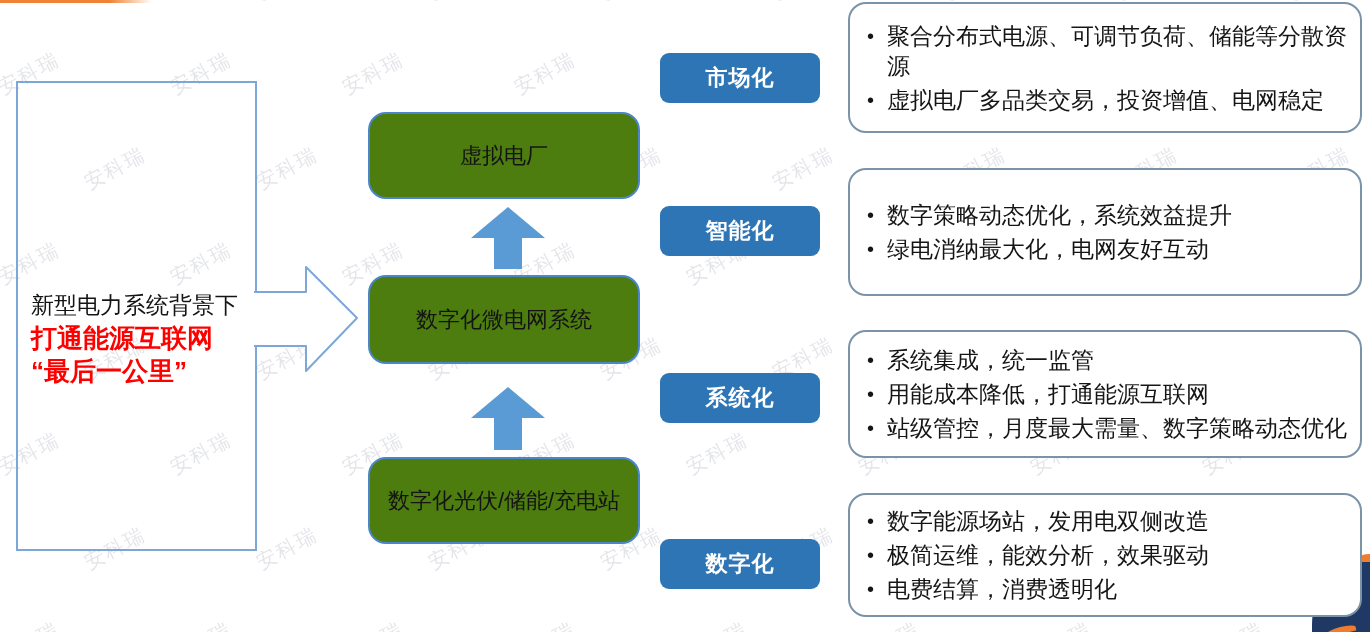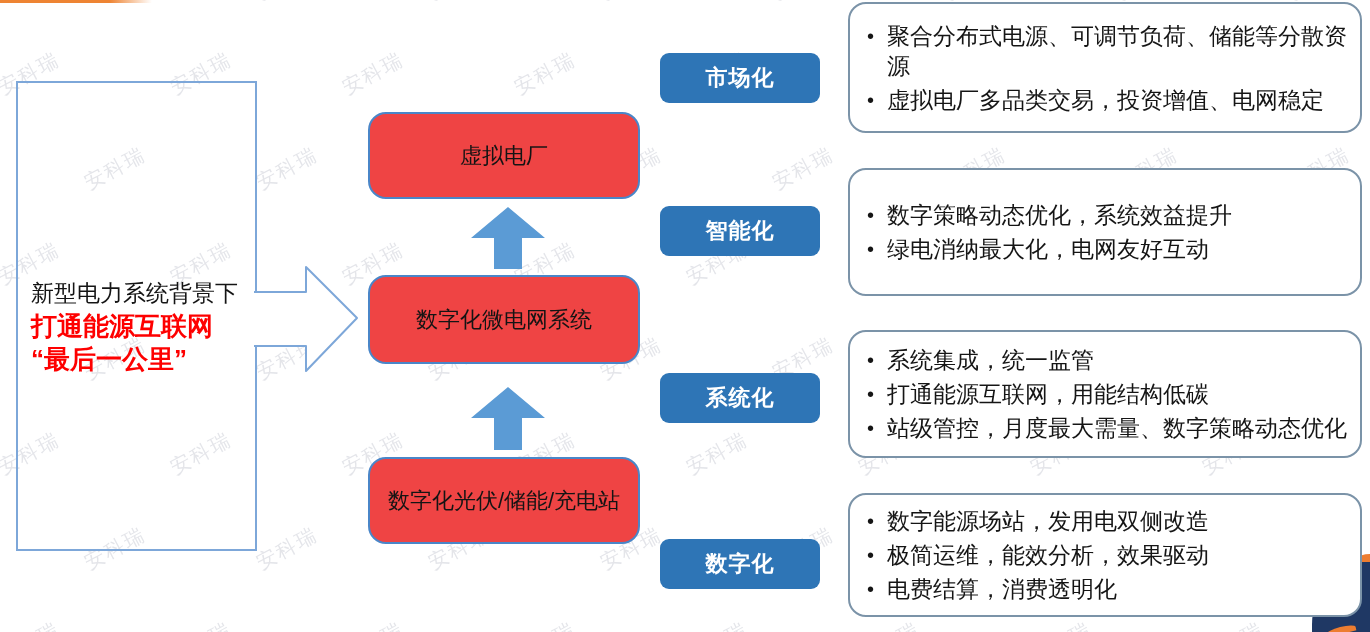--- a/index.html
+++ b/index.html
@@ -31,30 +31,30 @@
     position:absolute; right:14px; bottom:-2px; width:30px; height:7px; z-index:2;
     background:var(--orange); border-radius:50% 50% 0 0; transform:rotate(-14deg);
   }
   
   .left-box{
     position:absolute; left:16px; top:81px; width:241px; height:470px;
     border:2px solid var(--left_border); box-sizing:border-box; z-index:2;
     background:transparent;
   }
   .left-text{position:absolute; left:31px; top:276px; z-index:4;}
-  .left-text .l1{font-size:23px; color:#141414; line-height:34px; white-space:nowrap;}
+  .left-text .l1{font-size:23px; color:#141414; line-height:34px; white-space:nowrap;margin-top:12px;}
   .left-text .l2,.left-text .l3{
     font-size:26px; font-weight:bold; color:var(--accent_red); line-height:33px; white-space:nowrap;
   }
   
   .shapes{position:absolute; left:0; top:0; z-index:3; pointer-events:none;}
   
   .mid-box{
     position:absolute; left:368px; width:272px; box-sizing:border-box; z-index:4;
-    border:2px solid var(--box_border); border-radius:18px; background:#ef4444;
+    border:2px solid var(--box_border); border-radius:18px; background:#4d7c0f;
     display:flex; align-items:center; justify-content:center;
     font-size:22px; color:#141414; white-space:nowrap;
   }
   .mb1{top:112px; height:87px;}
   .mb2{top:275px; height:89px;}
   .mb3{top:457px; height:87px;}
   
   .tag{
     position:absolute; left:660px; width:160px; height:50px; z-index:4;
     background:var(--tag_blue); border-radius:9px; color:#fff;
@@ -194,21 +194,21 @@
   </div>
   <div class="panel p2">
     <ul>
         <li>数字策略动态优化，系统效益提升</li>
         <li>绿电消纳最大化，电网友好互动</li>
       </ul>
   </div>
   <div class="panel p3">
     <ul>
         <li>系统集成，统一监管</li>
-        <li>打通能源互联网，用能结构低碳</li>
+        <li>用能成本降低，打通能源互联网</li>
         <li>站级管控，月度最大需量、数字策略动态优化</li>
       </ul>
   </div>
   <div class="panel p4">
     <ul>
         <li>数字能源场站，发用电双侧改造</li>
         <li>极简运维，能效分析，效果驱动</li>
         <li>电费结算，消费透明化</li>
       </ul>
   </div>

